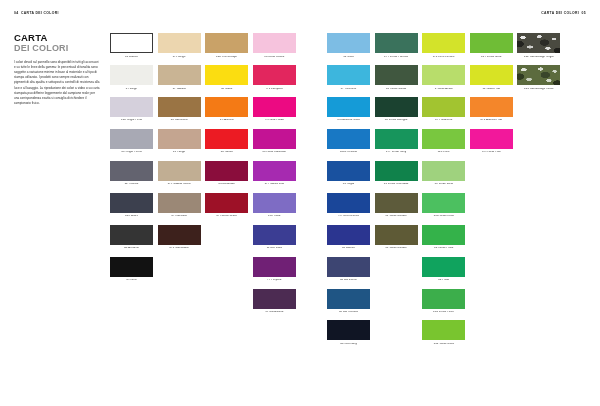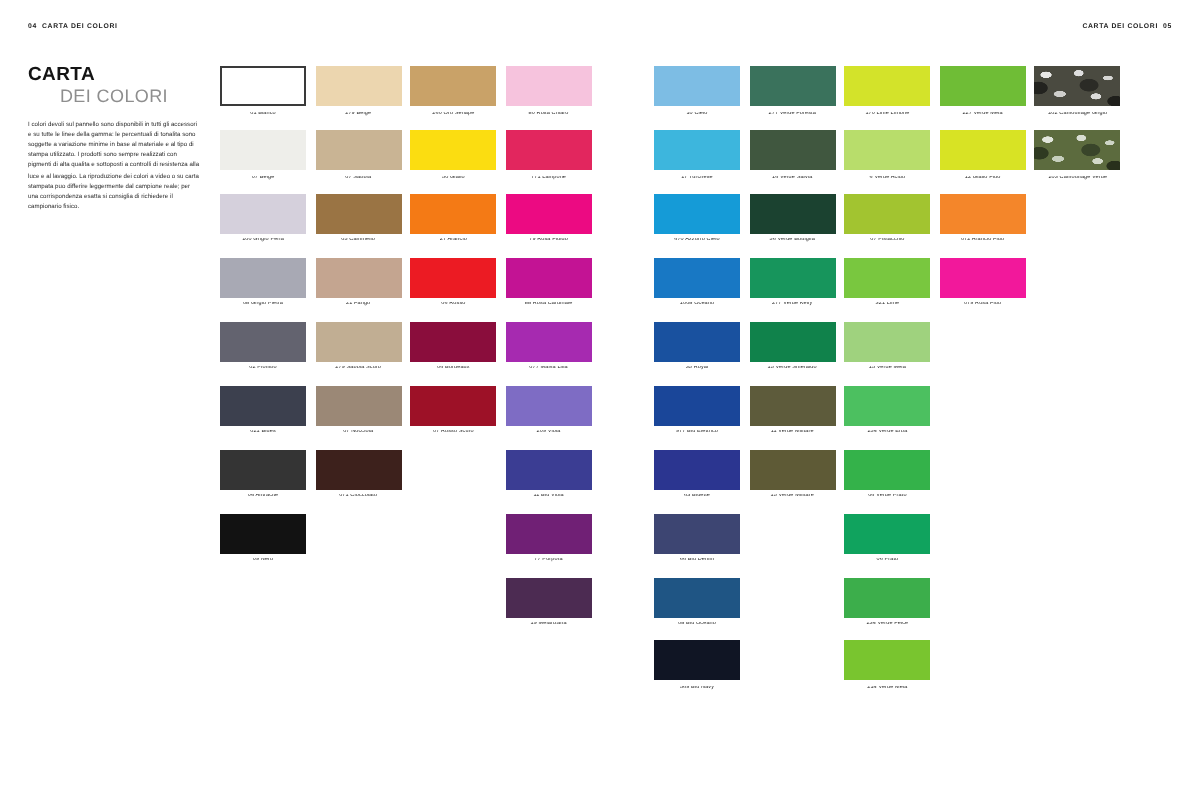--- a/index.html
+++ b/index.html
@@ -42,26 +42,25 @@
   .intro-title {
     font-size: 9.5px;
     font-weight: bold;
     line-height: 1.0;
     letter-spacing: 0.2px;
     color: #141414;
     margin: 0;
   }
   .intro-subtitle {
     font-size: 9px;
-    font-weight: normal;
+    font-weight: bold;
     line-height: 1.0;
     letter-spacing: 0.2px;
     color: #8e8e8e;
     margin: 1px 0 0 0;
-    text-align: center;
   }
   .intro-body {
     margin: 7px 0 0 0;
     font-size: 3.05px;
     line-height: 1.72;
     color: #2a2a2a;
     text-align: left;
     letter-spacing: 0.02px;
   }
 

